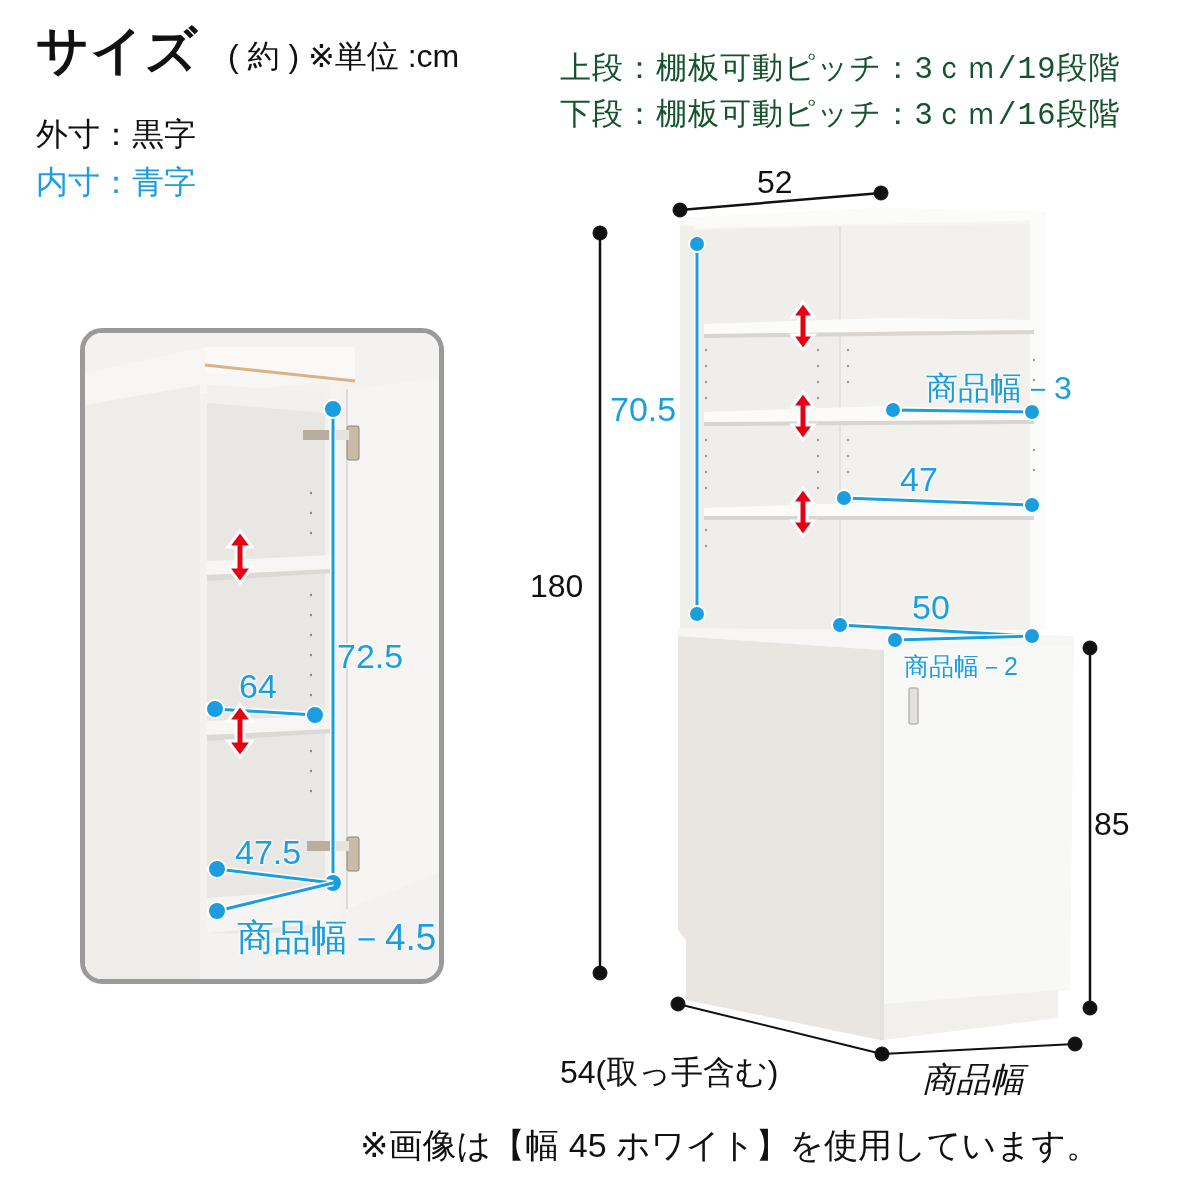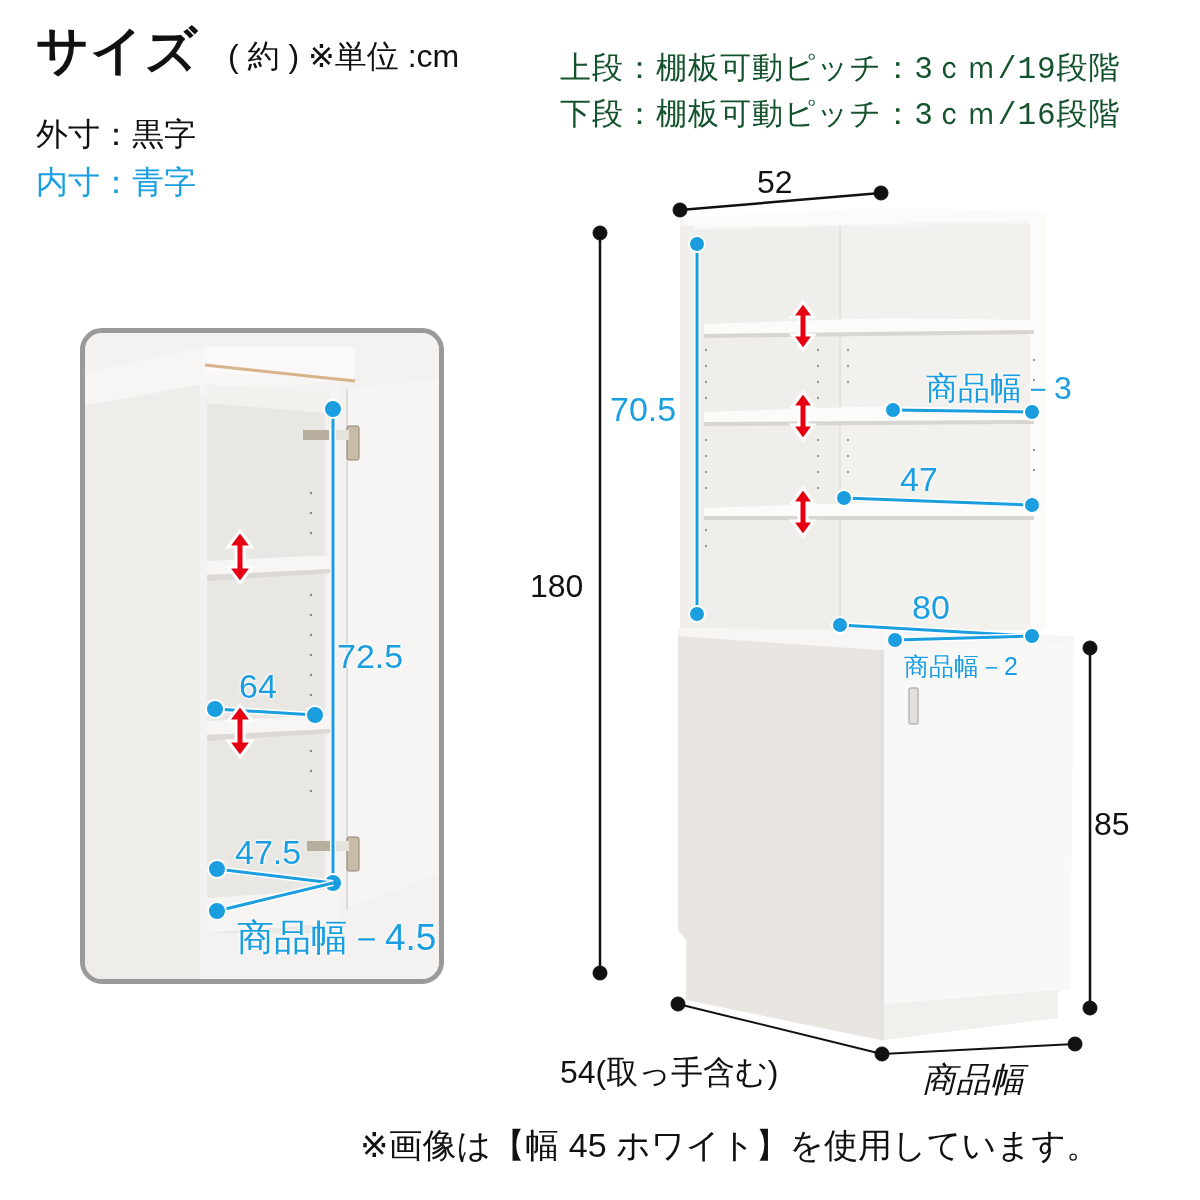--- a/index.html
+++ b/index.html
@@ -228,16 +228,16 @@
 
 <div class="abs dim-black" style="left:757px; top:166px;">52</div>
 <div class="abs dim-black" style="left:530px; top:558px;margin-top:12px;">180</div>
 <div class="abs dim-black" style="left:1094px; top:808px;">85</div>
 <div class="abs dim-black" style="left:560px; top:1056px;">54(取っ手含む)</div>
 <div class="abs dim-black" style="left:922px; top:1062px; font-size:34px;font-style:italic;">商品幅</div>
 
 <div class="abs dim-blue" style="left:610px; top:392px;">70.5</div>
 <div class="abs dim-blue" style="left:910px; top:372px; font-size:32px;margin-left:16px;">商品幅－3</div>
 <div class="abs dim-blue" style="left:876px; top:462px;margin-left:24px;">47</div>
-<div class="abs dim-blue" style="left:912px; top:590px;">80</div>
+<div class="abs dim-blue" style="left:912px; top:590px;">50</div>
 <div class="abs dim-blue" style="left:904px; top:654px; font-size:25px;">商品幅－2</div>
 
 <div class="abs note">※画像は【幅 45 ホワイト】を使用しています。</div>
 
 </body></html>

